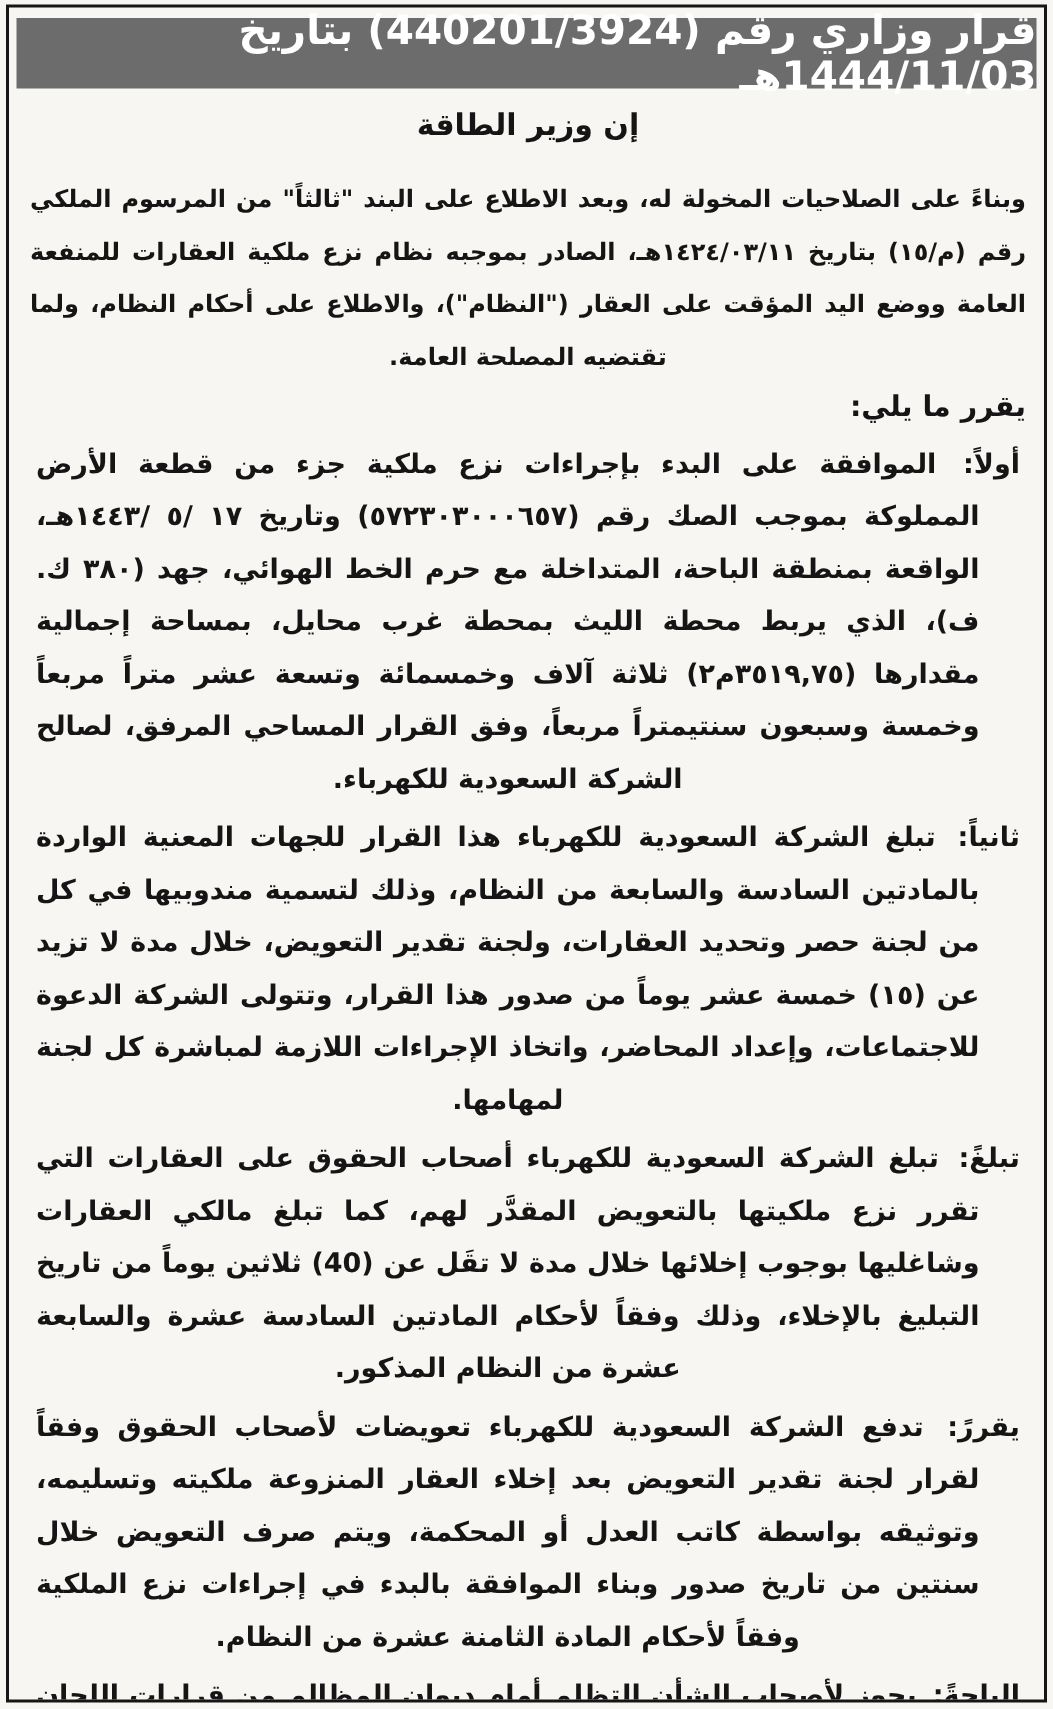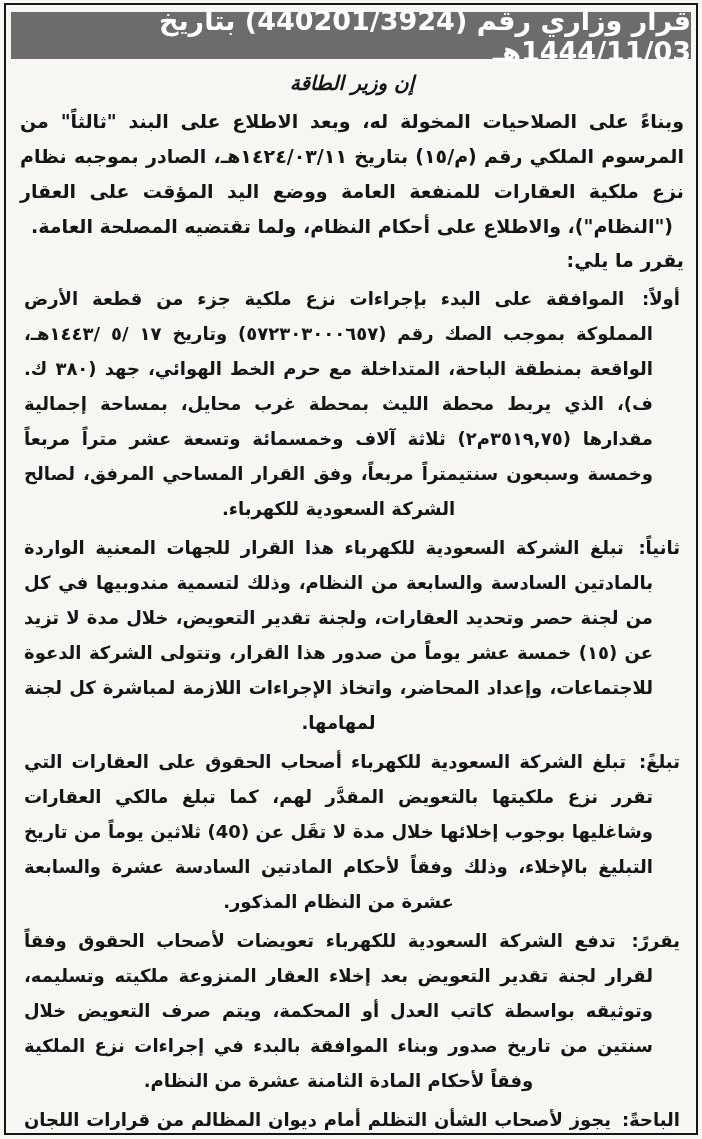--- a/index.html
+++ b/index.html
@@ -44,29 +44,28 @@
   .content {
     padding: 0 12px 0 14px;
     color: #151515;
   }
   .salutation {
     text-align: center;
     font-size: 20px;
     font-weight: bold;
     line-height: 30px;
     margin-top: 9px;
-    font-style: italic;
   }
   .preamble {
-    font-size: 19px;
+    font-size: 16px;
     font-weight: bold;
     line-height: 35px;
     text-align: justify;
     text-align-last: center;
-    margin-top: 6px;
+    margin-top: 17px;
   }
   .decree-intro {
     font-size: 19px;
     font-weight: bold;
     line-height: 33px;
     text-align: right;
   }
   .clauses { margin-top: 1px; }
   .clause {
     font-size: 18px;

